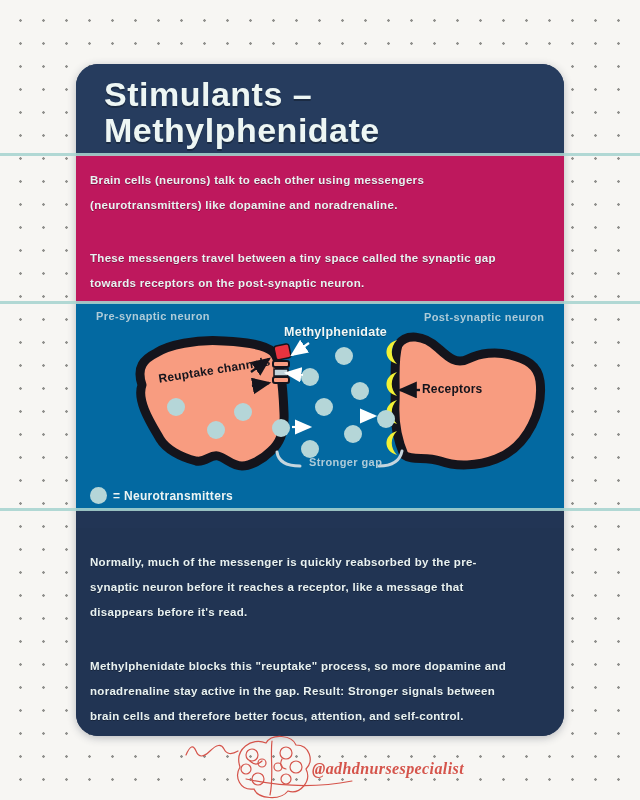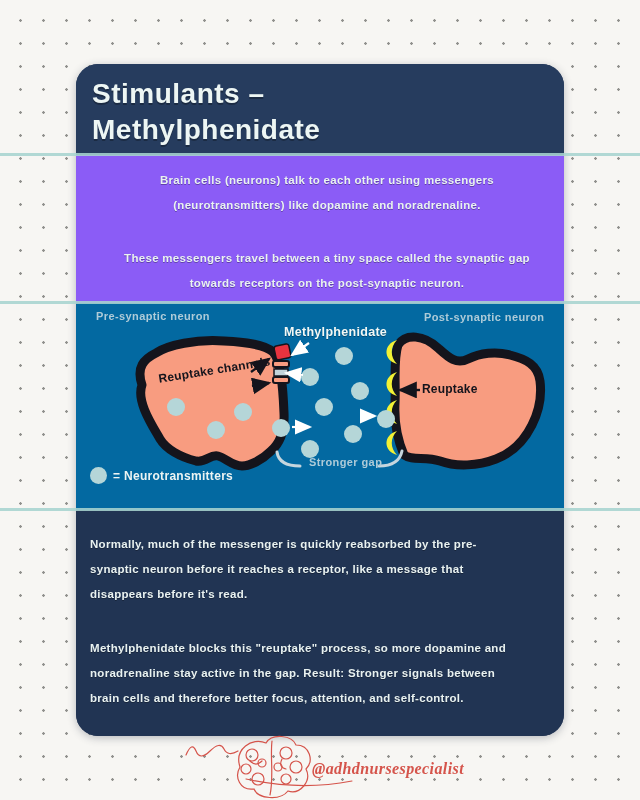--- a/index.html
+++ b/index.html
@@ -11,41 +11,41 @@
     background-size:23px 23px;background-position:9px 9px;
   }
   .grid-line{position:absolute;left:0;width:640px;height:3px;background:#A7D4CF;opacity:.88;z-index:30;}
   .card{
     position:absolute;left:76px;top:64px;width:488px;height:672px;
     background:#223555;border-radius:22px;overflow:hidden;z-index:10;
     box-shadow:0 2px 8px rgba(40,50,70,.3);
   }
   .sec{position:absolute;left:0;width:488px;}
   .sec-title{top:0;height:91px;background:#263C5E;}
-  .sec-text1{top:91px;height:148px;background:#8b5cf6;text-align:center;}
+  .sec-text1{top:91px;height:148px;background:#be185d;}
   .sec-diagram{top:239px;height:207px;background:#0369a1;}
-  .sec-text2{top:446px;height:226px;background:#213453;}
+  .sec-text2{top:464px;height:226px;background:#213453;}
   .title{
-    margin:0;padding:12px 0 0 16px;color:#EDF6F4;font-size:28px;line-height:36px;
+    margin:0;padding:12px 0 0 28px;color:#EDF6F4;font-size:34px;line-height:36px;
     font-weight:bold;letter-spacing:.5px;white-space:pre-line;
     text-shadow:0 2px 0 rgba(0,0,0,.28);
   }
   .para{
     margin:0;color:#E9F2F1;font-weight:bold;font-size:11.5px;line-height:25px;
     letter-spacing:.3px;white-space:pre-line;text-shadow:0 1px 0 rgba(0,0,0,.3);
   }
   .sec-text1{padding:13px 0 0 14px;box-sizing:border-box;}
   .sec-text1 .para{margin-bottom:28px;}
   .sec-text2{padding:22px 0 0 14px;box-sizing:border-box;}
   .sec-text2 .para{margin-bottom:29px;}
   .dlabel{position:absolute;font-weight:bold;white-space:nowrap;}
   .lbl-blue{color:#AECBD8;font-size:11px;letter-spacing:.4px;}
   .lbl-white{color:#F2F8F6;font-size:12.5px;letter-spacing:.3px;text-shadow:0 1px 0 rgba(0,0,0,.3);}
   .lbl-black{color:#14141C;font-size:12px;letter-spacing:.2px;}
-  .legend{position:absolute;left:14px;top:164px;display:flex;align-items:center;gap:6px;}
+  .legend{position:absolute;left:14px;top:184px;display:flex;align-items:center;gap:6px;}
   .legend-dot{width:17px;height:17px;border-radius:50%;background:#B5D6D8;display:inline-block;}
   .legend-text{color:#EDF4F3;font-size:12px;font-weight:bold;letter-spacing:.3px;}
   .diagram-svg{position:absolute;left:0;top:0;}
   .footer-handle{
     position:absolute;left:312px;top:751px;z-index:20;
     font-family:"Liberation Serif",serif;font-style:italic;font-weight:bold;
     font-size:16px;color:#D5544B;letter-spacing:.4px;margin-top:9px;
   }
   .footer-svg{position:absolute;left:0;top:733px;z-index:15;}
 </style>
@@ -132,21 +132,21 @@
       </g>
 
       <path d="M201,149 Q203,163 224,163" stroke="#C6D6DE" stroke-width="3" fill="none" stroke-linecap="round"></path>
       <path d="M303,163 Q323,163 326,148" stroke="#C6D6DE" stroke-width="3" fill="none" stroke-linecap="round"></path>
     </svg>
 
     <div class="dlabel lbl-blue" style="left:20px;top:7px">Pre-synaptic neuron</div>
     <div class="dlabel lbl-blue" style="left:348px;top:8px">Post-synaptic neuron</div>
     <div class="dlabel lbl-white" style="left:208px;top:22px">Methylphenidate</div>
     <div class="dlabel lbl-black" style="left:82px;top:60px;transform:rotate(-9deg)">Reuptake channels</div>
-    <div class="dlabel lbl-black" style="left:346px;top:79px">Reuptake</div>
+    <div class="dlabel lbl-black" style="left:346px;top:79px">Receptors</div>
     <div class="dlabel lbl-blue" style="left:233px;top:153px">Stronger gap</div>
 
     <div class="legend">
       <span class="legend-dot"></span>
       <span class="legend-text">= Neurotransmitters</span>
     </div>
   </div>
 
   <div class="sec sec-text2">
     <p class="para">Normally, much of the messenger is quickly reabsorbed by the pre-

